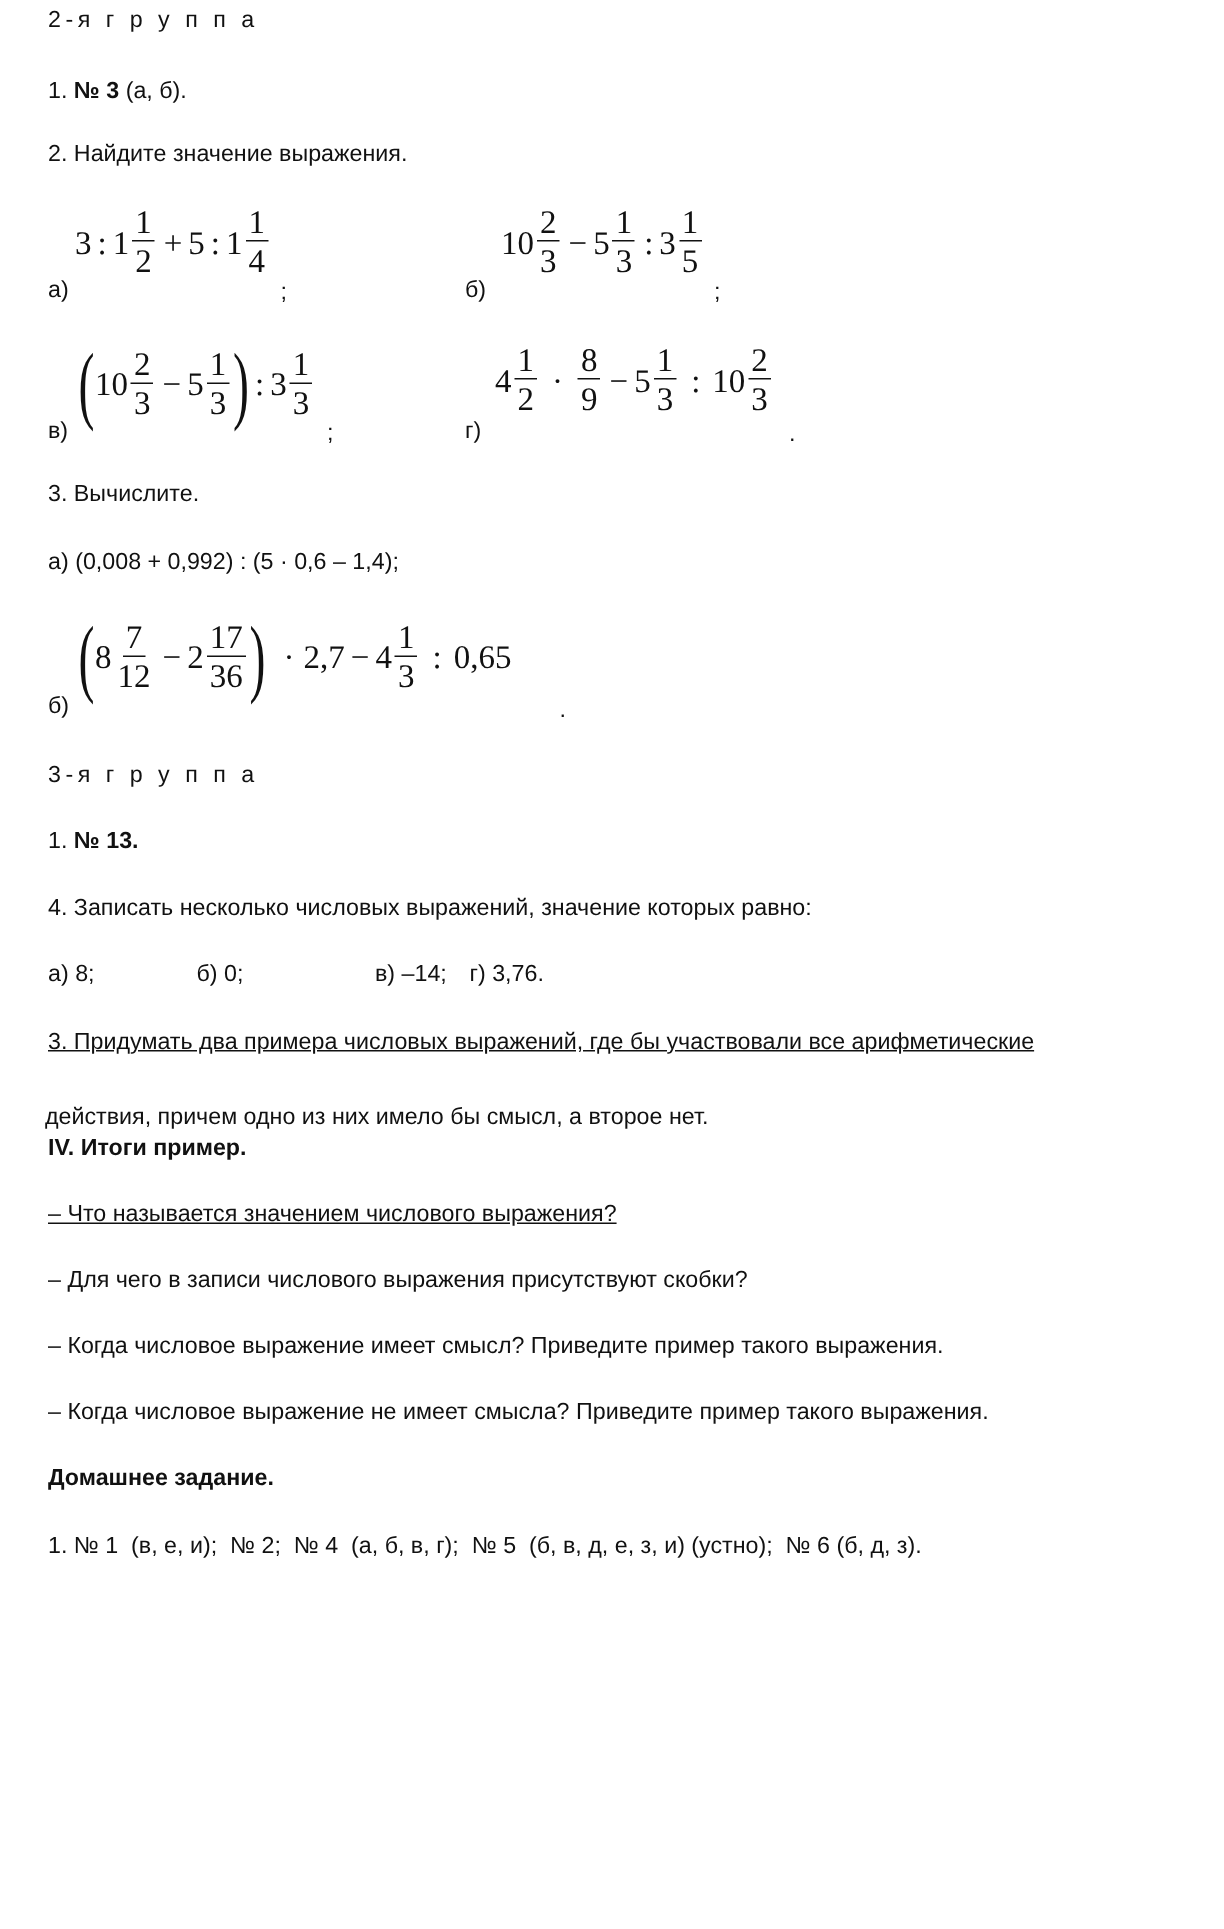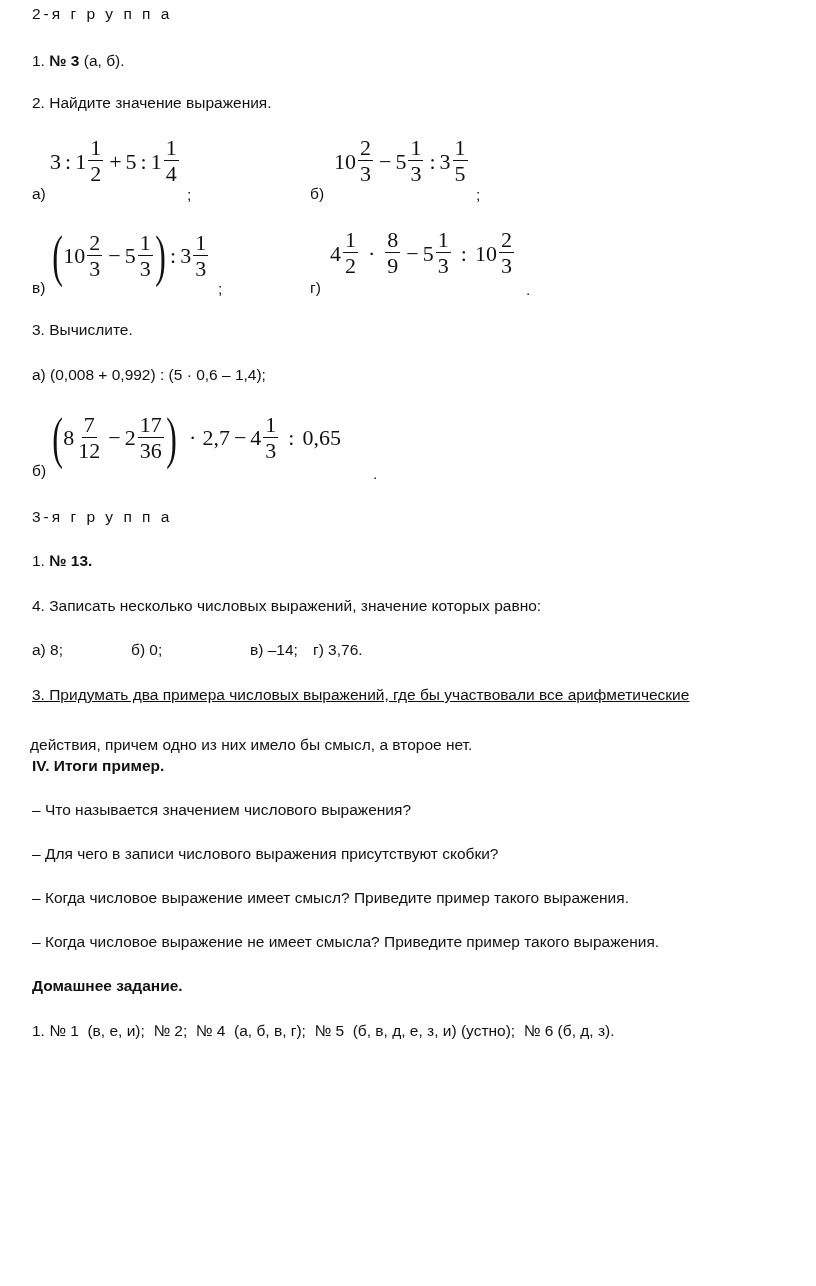--- a/index.html
+++ b/index.html
@@ -168,19 +168,19 @@
   <span style="position:absolute; left:0;">а) 8;</span>
   <span style="position:absolute; left:99px;">б) 0;</span>
   <span style="position:absolute; left:218px;">в) –14;</span>
   <span style="position:absolute; left:281px;">г) 3,76.</span>
 </div>
 
 <div class="just" style="top:685px; left:32px; right:0;text-decoration:underline;">3. Придумать два примера числовых выражений, где бы участвовали все арифметические</div>
 <div class="line" style="top:735px; left:0;margin-left:30px;">действия, причем одно из них имело бы смысл, а второе нет.</div>
 
 <div class="line bold" style="top:756px;">IV. Итоги пример.</div>
-<div class="line" style="top:800px;">– Что называется значением числового выражения?</div>
+<div class="line" style="top:800px;text-decoration:underline;">– Что называется значением числового выражения?</div>
 <div class="line" style="top:844px;">– Для чего в записи числового выражения присутствуют скобки?</div>
 <div class="line" style="top:888px;">– Когда числовое выражение имеет смысл? Приведите пример такого выражения.</div>
 <div class="line" style="top:932px;">– Когда числовое выражение не имеет смысла? Приведите пример такого выражения.</div>
 
 <div class="line bold" style="top:976px;">Домашнее задание.</div>
 <div class="line" style="top:1021px; white-space:pre;">1. № 1  (в, е, и);  № 2;  № 4  (а, б, в, г);  № 5  (б, в, д, е, з, и) (устно);  № 6 (б, д, з).</div>
 
 </body></html>

